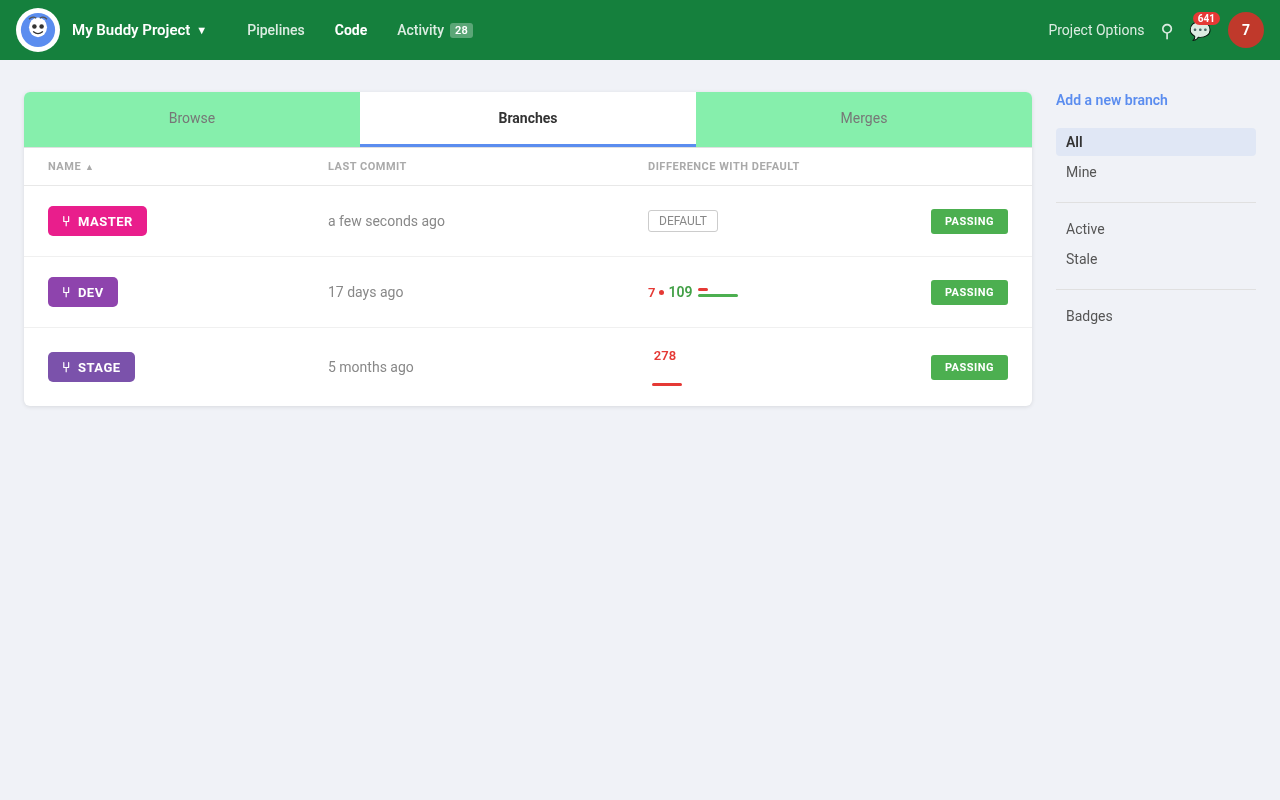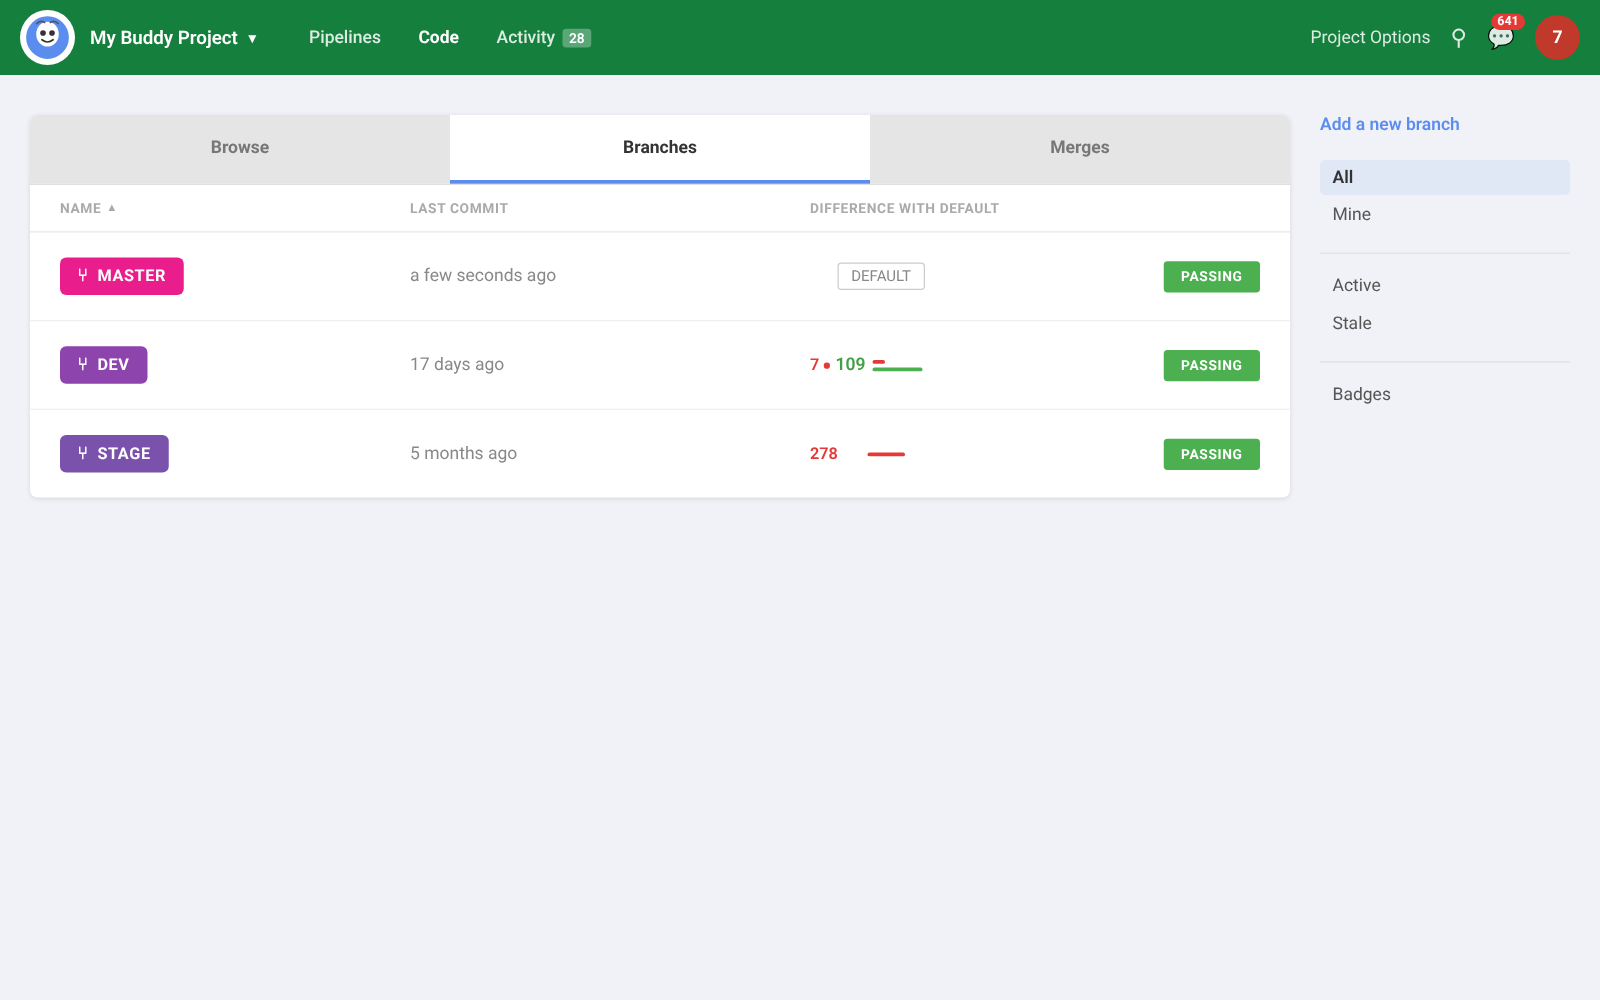--- a/index.html
+++ b/index.html
@@ -111,25 +111,25 @@
     
     .tabs {
       display: flex;
       border-bottom: 1px solid #e0e0e0;
     }
     .tab {
       flex: 1;
       padding: 18px 0;
       text-align: center;
       font-size: 14px;
-      font-weight: 700;
+      font-weight: 400;
       color: #777;
       cursor: pointer;
       border-bottom: 3px solid transparent;
-      background: #e5e5e5;
+      background: #86efac;
     }
     .tab.active {
       color: #333;
       font-weight: 700;
       background: #fff;
       border-bottom: 3px solid #5b8def;
     }
 
     
     .branch-table {
@@ -209,21 +209,20 @@
       display: flex;
       align-items: center;
       gap: 6px;
     }
     .default-badge {
       border: 1px solid #ccc;
       border-radius: 3px;
       padding: 3px 10px;
       font-size: 12px;
       color: #888;
-      margin-left: 22px;
     }
     .diff-behind {
       color: #e53935;
       font-size: 13px;
       font-weight: 600;
     }
     .diff-dot {
       width: 5px; height: 5px;
       background: #e53935;
       border-radius: 50%;
@@ -291,20 +290,21 @@
     
     .diff-visual-dev {
       display: flex;
       align-items: center;
       gap: 4px;
     }
     .diff-visual-stage {
       display: flex;
       align-items: center;
       gap: 20px;
+      flex-direction: column;
     }
   </style>
 </head>
 <body>
 
 <nav class="navbar">
   <div class="navbar-logo">
     <svg viewBox="0 0 40 40" xmlns="http://www.w3.org/2000/svg">
       <circle cx="20" cy="20" r="19" fill="#5b8def"></circle>
       <ellipse cx="20" cy="17" rx="10" ry="11" fill="#fff"></ellipse>

